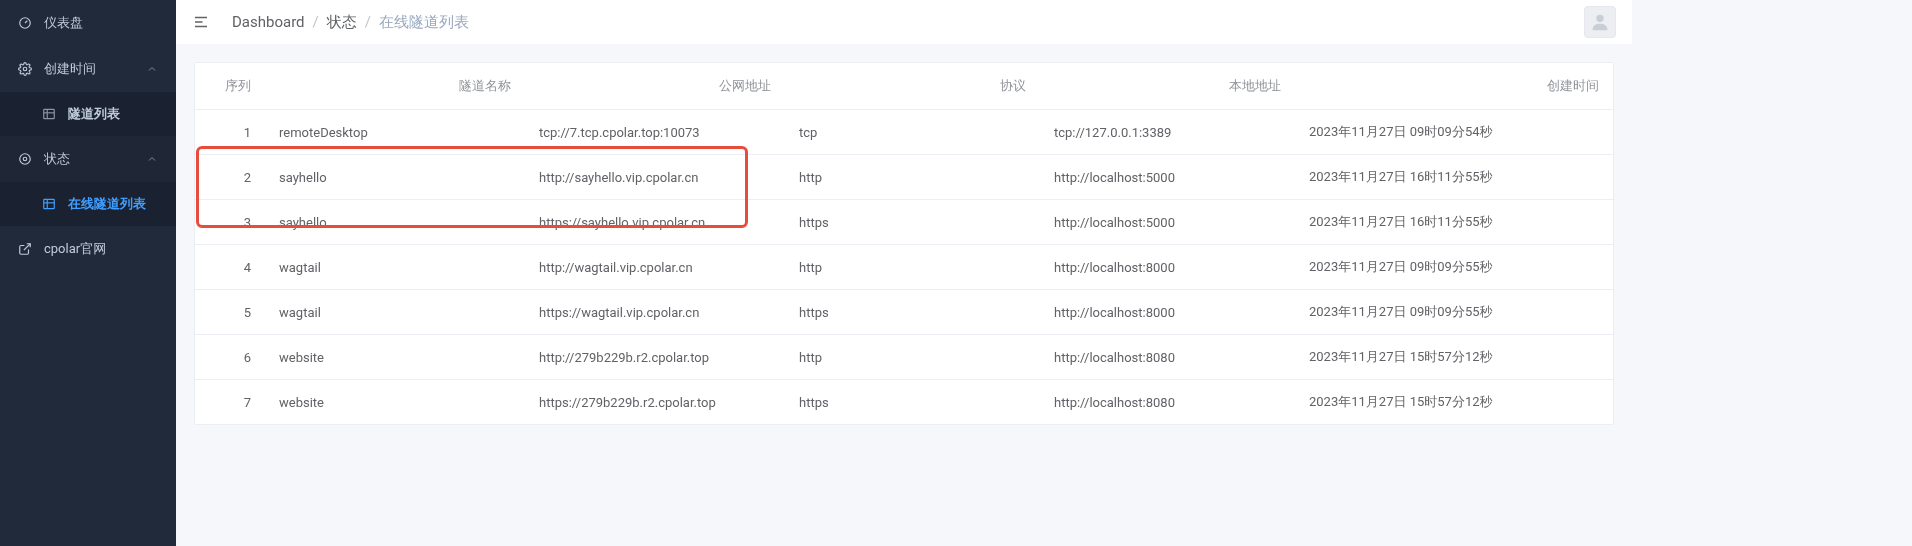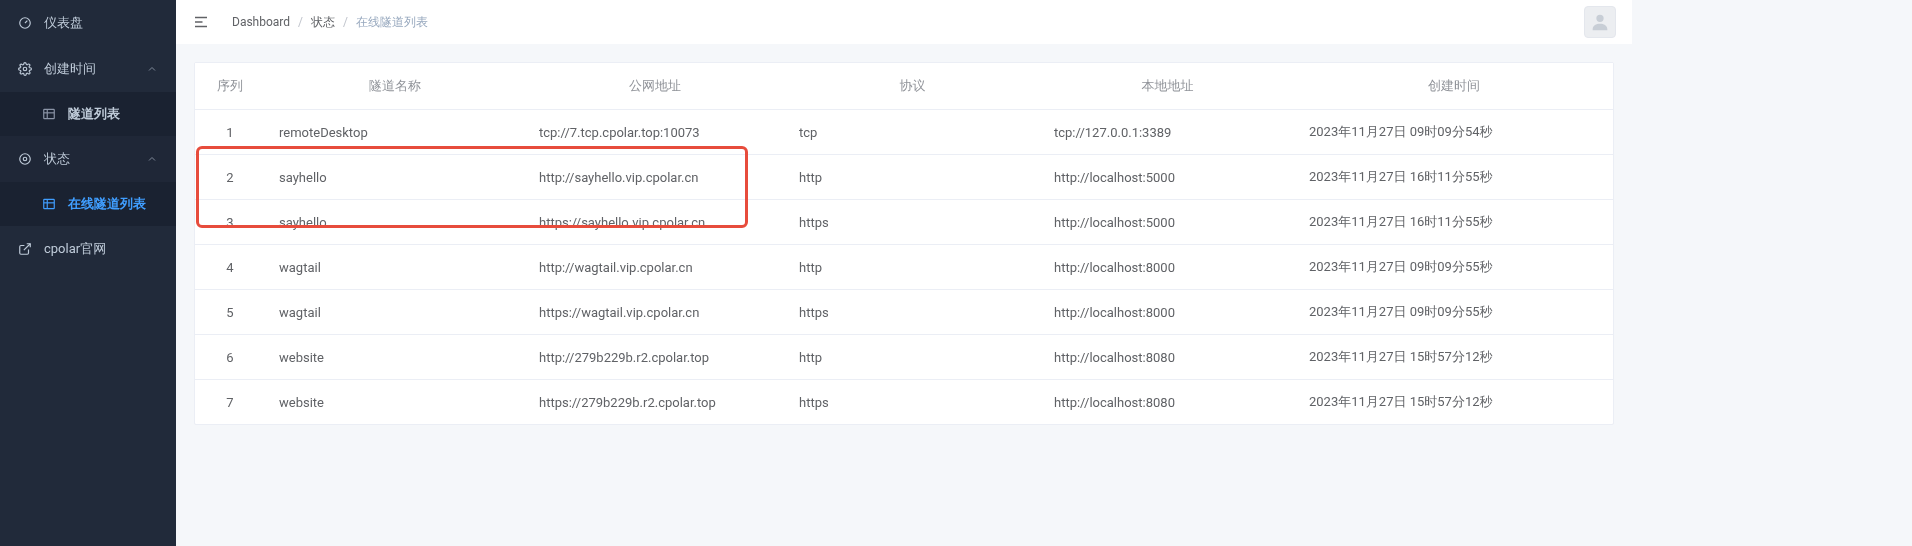--- a/index.html
+++ b/index.html
@@ -6,33 +6,33 @@
     body { font-family: -apple-system, BlinkMacSystemFont, "Segoe UI", Roboto, "Helvetica Neue", Arial, "Microsoft YaHei", sans-serif; font-size: 13px; background: #f5f7fa; color: #606266; }
     .app { display: flex; min-height: 546px; width: 1632px; }
     .sidebar { width: 176px; background: #212a3a; color: #bfcbd9; display: flex; flex-direction: column; }
     .side-item { display: flex; align-items: center; height: 46px; padding: 0 18px; cursor: pointer; font-size: 13px; color: #bfcbd9; justify-content: space-between; }
     .side-item.sub { padding-left: 42px; height: 44px; background: #1a2231; font-weight: bold; }
     .side-item.sub.active { color: #409eff; }
     .side-item .left { display: flex; align-items: center; gap: 12px; }
     .chev { width: 12px; height: 12px; opacity: .6; }
     .ico { width: 14px; height: 14px; display: inline-flex; align-items: center; justify-content: center; }
     .main { flex: 1; display: flex; flex-direction: column; background: #f5f7fa; }
-    .topbar { height: 44px; background: #fff; display: flex; align-items: center; padding: 0 16px; font-size: 12px; color: #606266; position: relative; }
+    .topbar { height: 44px; background: #fff; display: flex; align-items: center; padding: 0 16px; font-size: 15px; color: #606266; position: relative; }
     .hamburger { margin-right: 22px; display: inline-flex; cursor: pointer; }
     .crumb { display: flex; align-items: center; gap: 8px; }
     .crumb span.sep { color: #c0c4cc; }
     .crumb .active { color: #97a8be; }
     .avatar { position: absolute; right: 16px; top: 6px; width: 32px; height: 32px; background: #eceef1; border: 1px solid #e4e7ed; border-radius: 4px; display: flex; align-items: center; justify-content: center; cursor: pointer; }
     .content { padding: 18px; }
     .card { background: #fff; border: 1px solid #ebeef5; border-radius: 2px; }
     table { width: 100%; border-collapse: collapse; table-layout: fixed; }
-    thead th { text-align: center; font-weight: 500; color: #909399; font-size: 13px; padding: 14px 14px; border-bottom: 1px solid #ebeef5; background: #fff; }
+    thead th { text-align: right; font-weight: 500; color: #909399; font-size: 13px; padding: 14px 14px; border-bottom: 1px solid #ebeef5; background: #fff; }
     tbody td { padding: 13px 14px; border-bottom: 1px solid #ebeef5; color: #606266; font-size: 13px; }
     tbody tr:last-child td { border-bottom: none; }
-    th.col-seq, td.col-seq { text-align: center; width: 70px; }
+    th.col-seq, td.col-seq { text-align: right; width: 70px; }
     th.col-name, td.col-name { width: 260px; }
     th.col-url, td.col-url { width: 260px; }
     th.col-proto, td.col-proto { width: 255px; }
     th.col-local, td.col-local { width: 255px; }
     .highlight-box { position: absolute; border: 3px solid #e74c3c; border-radius: 6px; pointer-events: none; }
     .table-wrap { position: relative; }
   </style>
 </head>
 <body>
 

